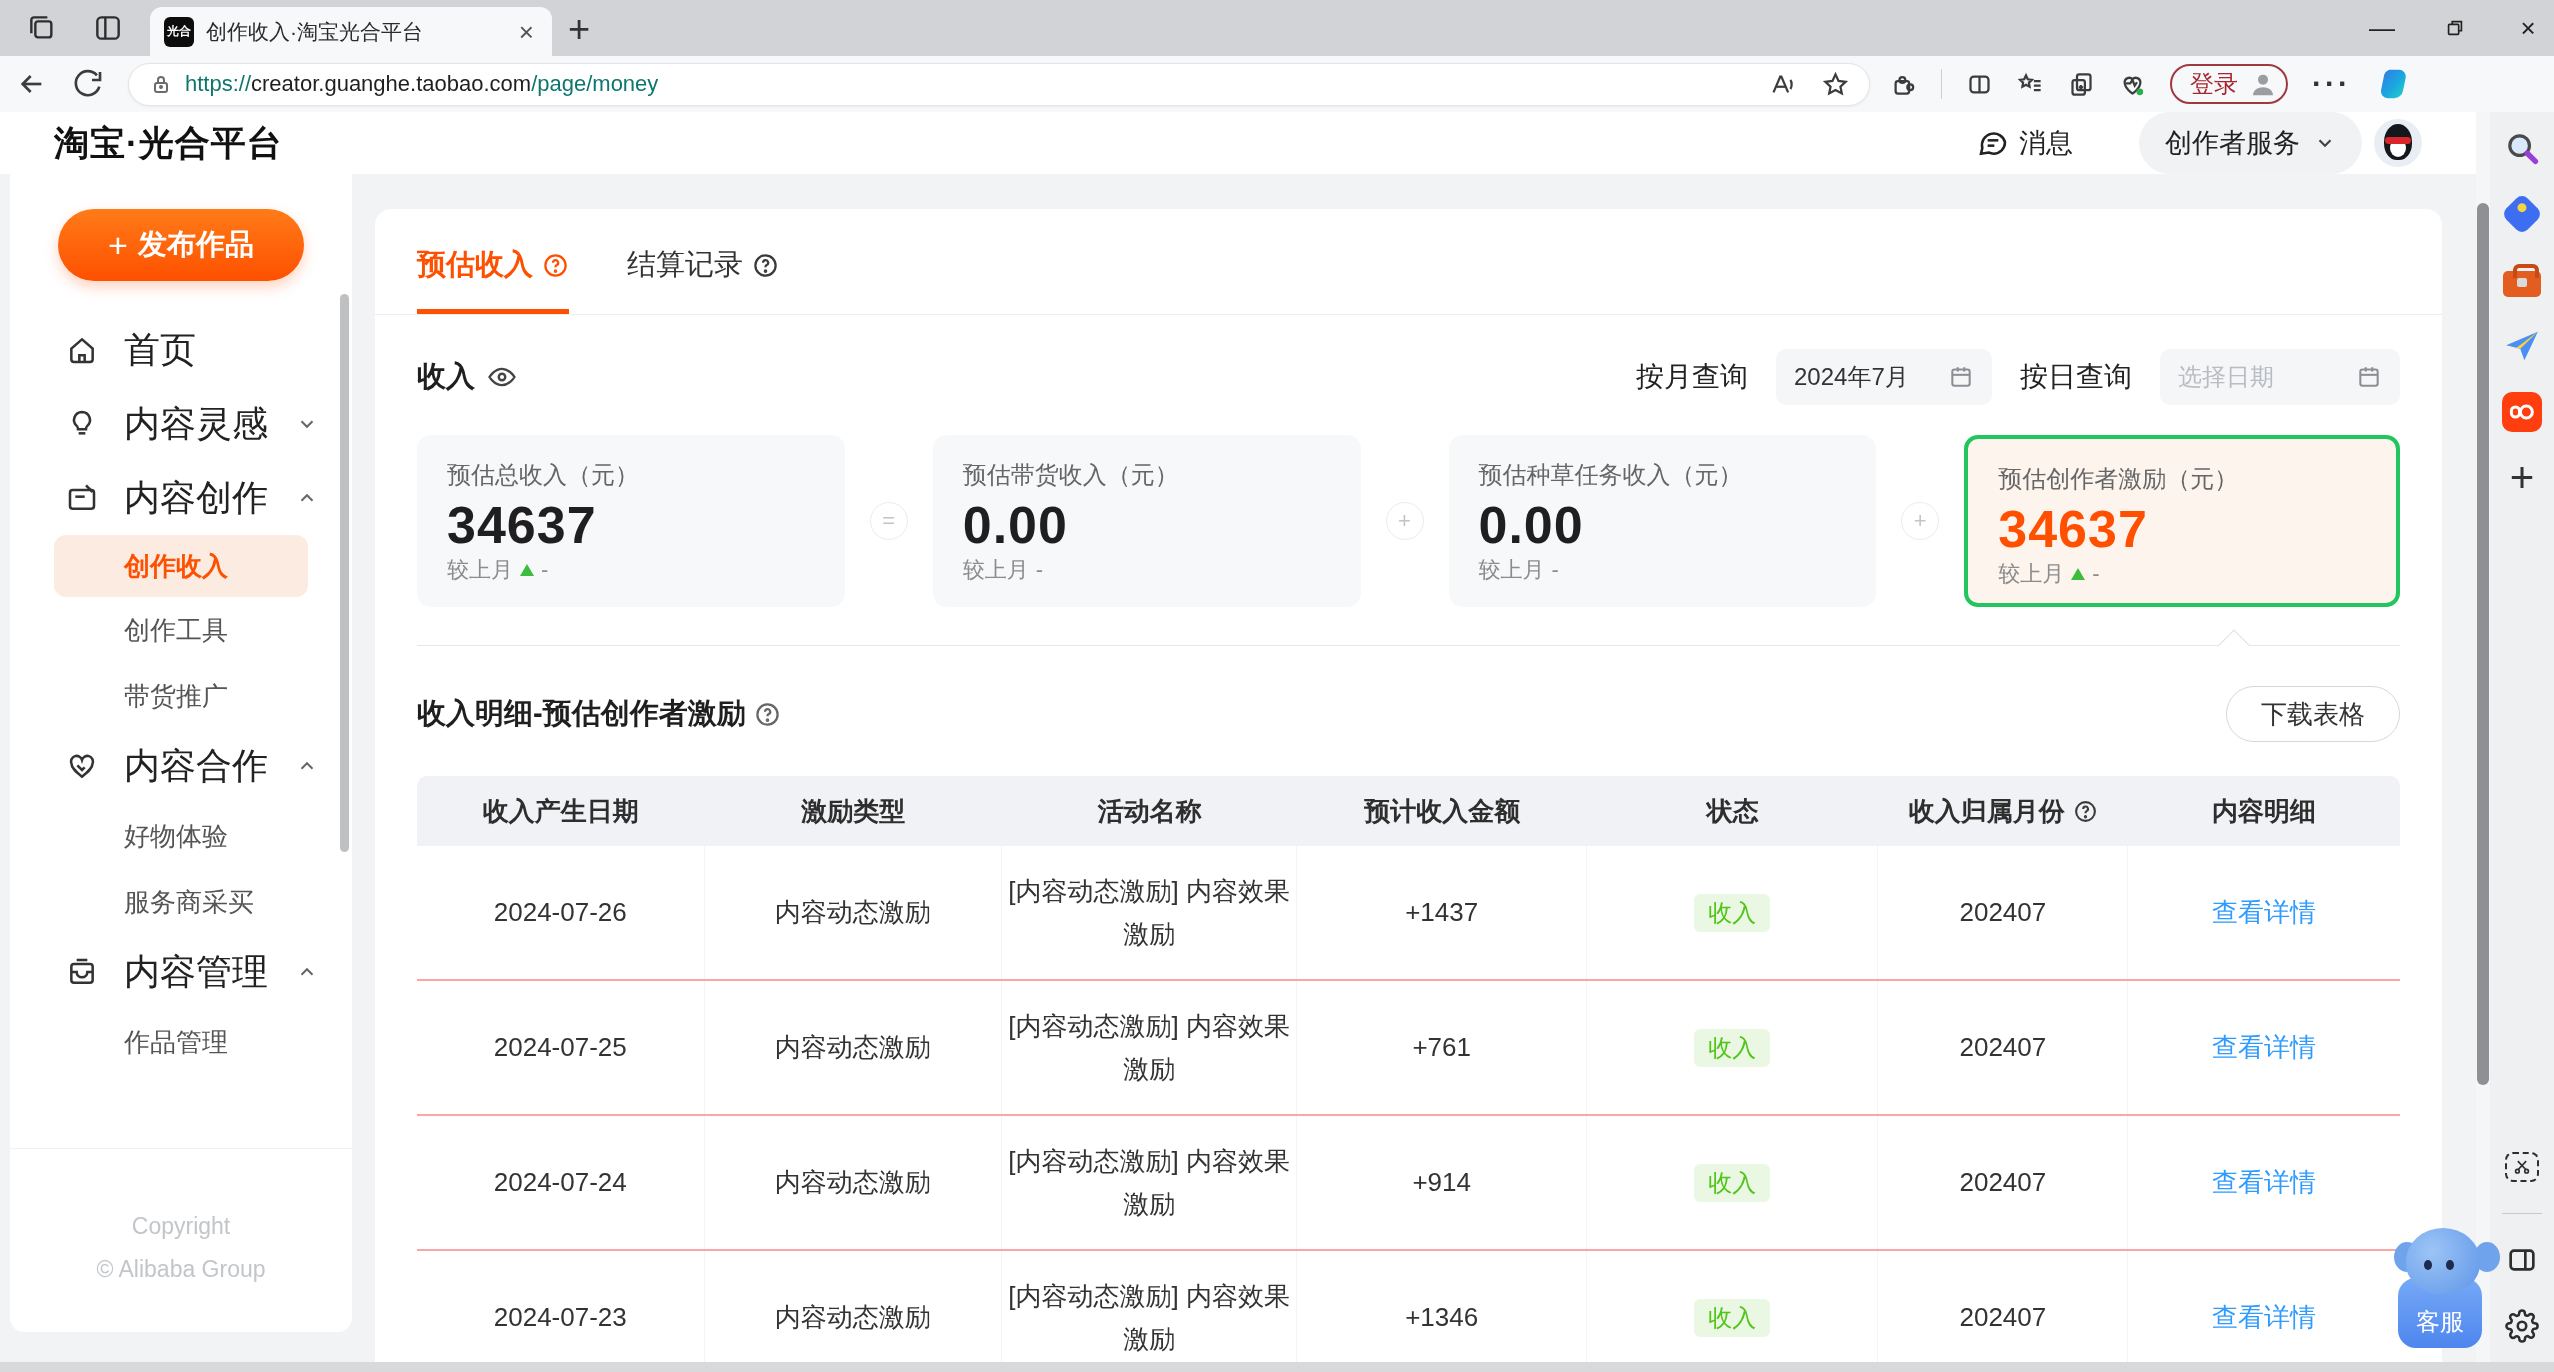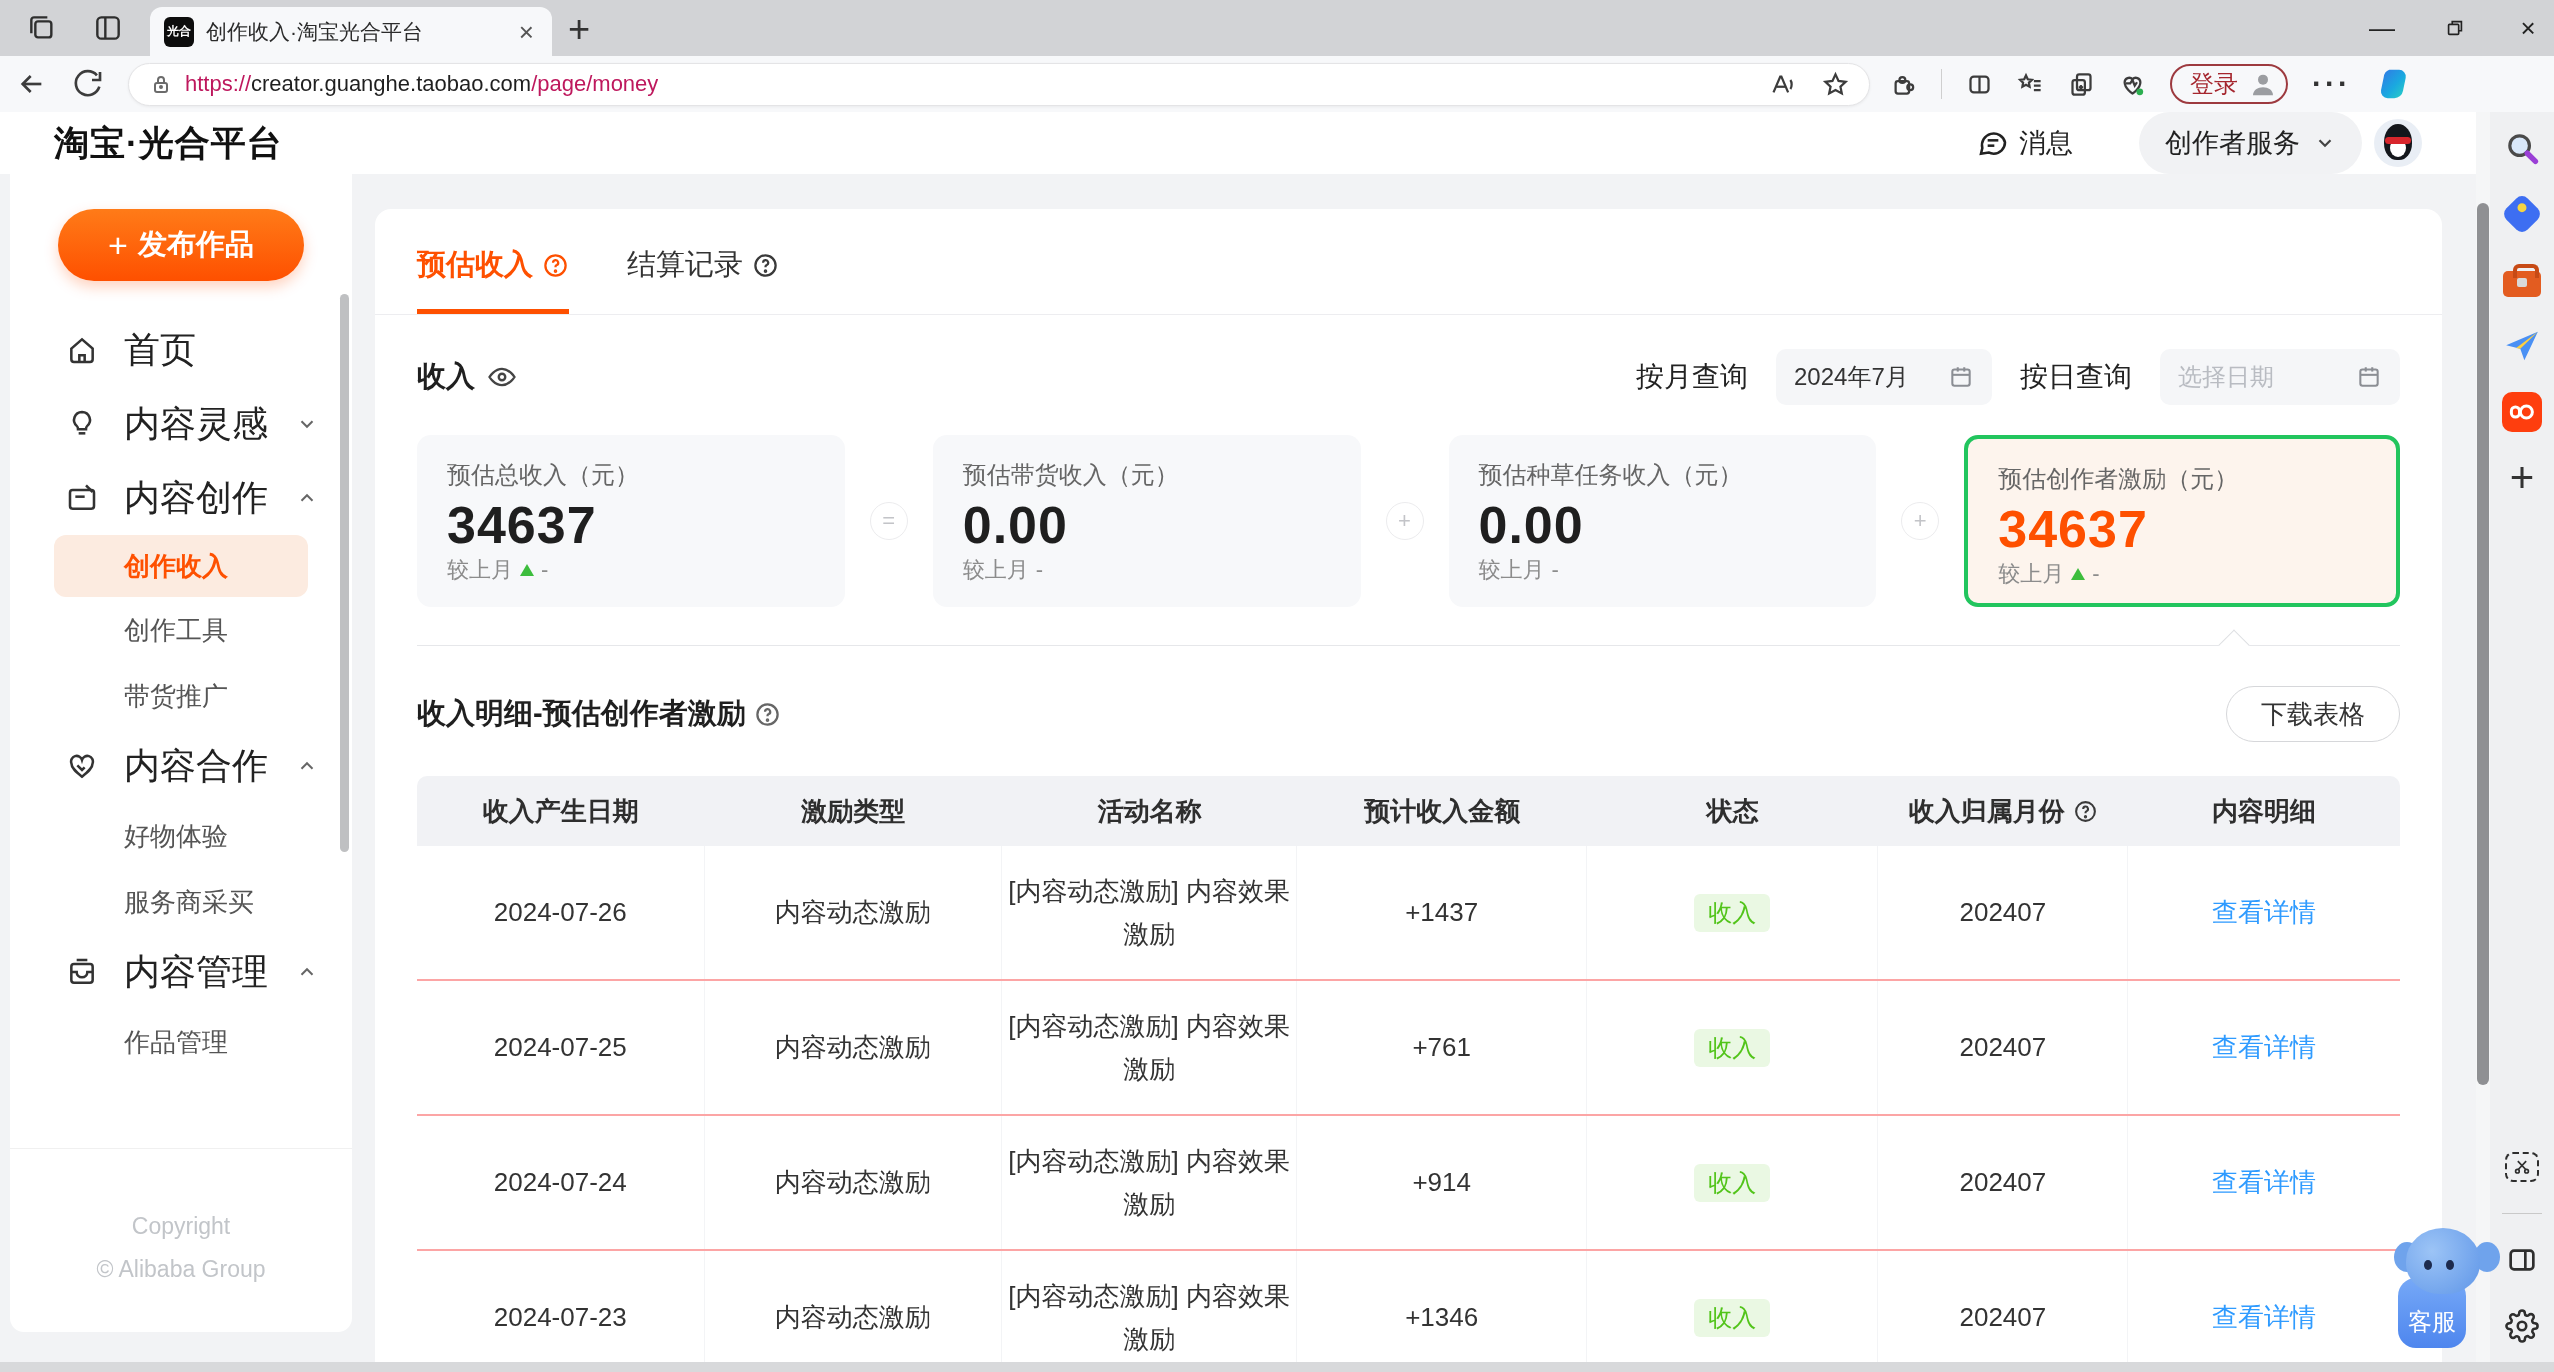--- a/index.html
+++ b/index.html
@@ -16,21 +16,21 @@
   .tab-title{flex:1;font-size:21px;color:#2b2b2b;white-space:nowrap;overflow:hidden}
   .tab-close{font-size:26px;color:#555;line-height:1;padding:0 4px}
   .newtab{position:absolute;left:568px;top:10px;font-size:38px;font-weight:300;color:#333;line-height:1}
   .win-controls{position:absolute;right:14px;top:0;height:56px;display:flex;align-items:center;gap:50px}
   .win-ic{width:24px;height:24px;color:#222;display:flex;align-items:center;justify-content:center;font-size:26px}
 
   .toolbar{height:56px;background:#f7f8fa;display:flex;align-items:center;padding:0 16px;position:relative;gap:0}
   .nav-ic{width:32px;height:32px;color:#3c3c3c;margin-right:24px;flex:0 0 auto}
   .urlbar{width:1742px;height:43px;background:#fff;border:1px solid #e4e4e6;border-radius:22px;display:flex;align-items:center;padding:0 20px;box-shadow:0 1px 3px rgba(0,0,0,.06);gap:12px}
   .url-text{font-size:22px;white-space:nowrap;overflow:hidden}
-  .url-dim{color:#be185d}.url-host{color:#1f1f1f}
+  .url-dim{color:#0f766e}.url-host{color:#1f1f1f}
   .url-right{margin-left:auto;display:flex;align-items:center;gap:26px}
   .sm-ic{width:27px;height:27px;color:#3c3c3c;flex:0 0 auto}
   .tbar-icons{display:flex;align-items:center;gap:24px;margin-left:20px}
   .vdiv{width:1px;height:30px;background:#cfcfcf}
   .login-pill{height:40px;border:2px solid #9d3a3f;border-radius:21px;display:flex;align-items:center;gap:10px;padding:0 8px 0 18px;color:#a5262e;font-size:24px}
   .dots{font-size:30px;letter-spacing:3px;color:#333;font-weight:700}
 
   
   .workarea{display:flex;height:1260px}
   .content{flex:0 0 2476px;display:flex;flex-direction:column}
@@ -112,21 +112,21 @@
   .badge-in{background:#eaf8e3;color:#52c41a;font-size:24px;border-radius:6px;padding:7px 14px;line-height:1}
   .link{color:#2f9bff}
 
   
   .cs{position:absolute;left:2398px;top:1228px;width:96px;height:126px;z-index:40}
   .cs-head{position:absolute;left:8px;top:0;width:74px;height:66px;background:radial-gradient(circle at 35% 35%,#9cc4f6,#5f96e8);border-radius:50% 50% 46% 46%;z-index:2}
   .cs-ear{position:absolute;top:14px;width:26px;height:30px;background:#6fa3ec;border-radius:50%;z-index:1}
   .cs-ear.l{left:-4px}.cs-ear.r{right:-6px}
   .cs-eye{position:absolute;top:32px;width:8px;height:10px;background:#1d2b4e;border-radius:50%;z-index:3}
   .cs-eye.l{left:26px}.cs-eye.r{left:48px}
-  .cs-btn{position:absolute;left:0;top:50px;width:68px;height:70px;background:linear-gradient(180deg,#76a9f7,#4e86ee);border-radius:18px;display:flex;align-items:flex-end;justify-content:center;padding-bottom:10px;color:#fff;font-size:24px;z-index:0}
+  .cs-btn{position:absolute;left:0;top:50px;width:84px;height:70px;background:linear-gradient(180deg,#76a9f7,#4e86ee);border-radius:18px;display:flex;align-items:flex-end;justify-content:center;padding-bottom:10px;color:#fff;font-size:24px;z-index:0}
   .bottomedge{position:absolute;left:0;bottom:0;width:2554px;height:10px;background:#d8d9db;z-index:60}
 
   
   .tag-ic{width:30px;height:30px;background:#3d6ef2;border-radius:8px;transform:rotate(45deg);position:relative}
   .tag-ic::after{content:"";position:absolute;left:6px;top:6px;width:9px;height:9px;border-radius:50%;background:#f5d442}
   .toolbox{width:38px;height:26px;background:#e35c20;border-radius:5px;position:relative;margin-top:8px}
   .toolbox::before{content:"";position:absolute;left:10px;top:-7px;width:18px;height:10px;border:4px solid #c74a15;border-bottom:none;border-radius:6px 6px 0 0}
   .toolbox::after{content:"";position:absolute;left:14px;top:7px;width:10px;height:9px;background:#d9d9d9;border-radius:2px}
   .ks{width:40px;height:40px;background:#fe3e0e;border-radius:10px;display:flex;align-items:center;justify-content:center}
   .plus-edge{font-size:42px;font-weight:300;color:#333;line-height:1}

